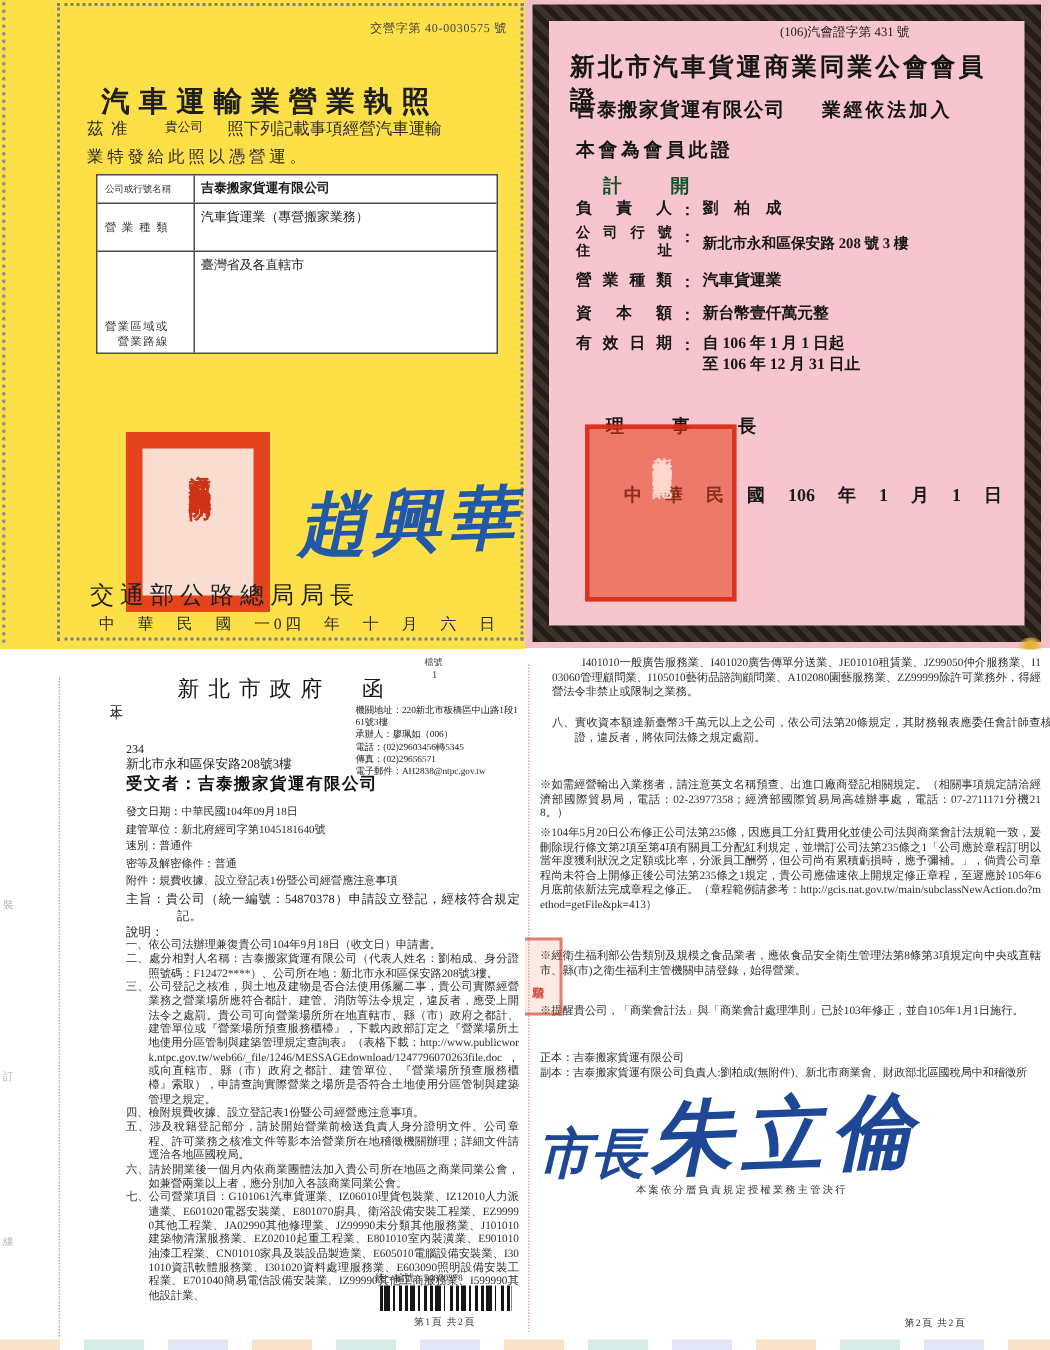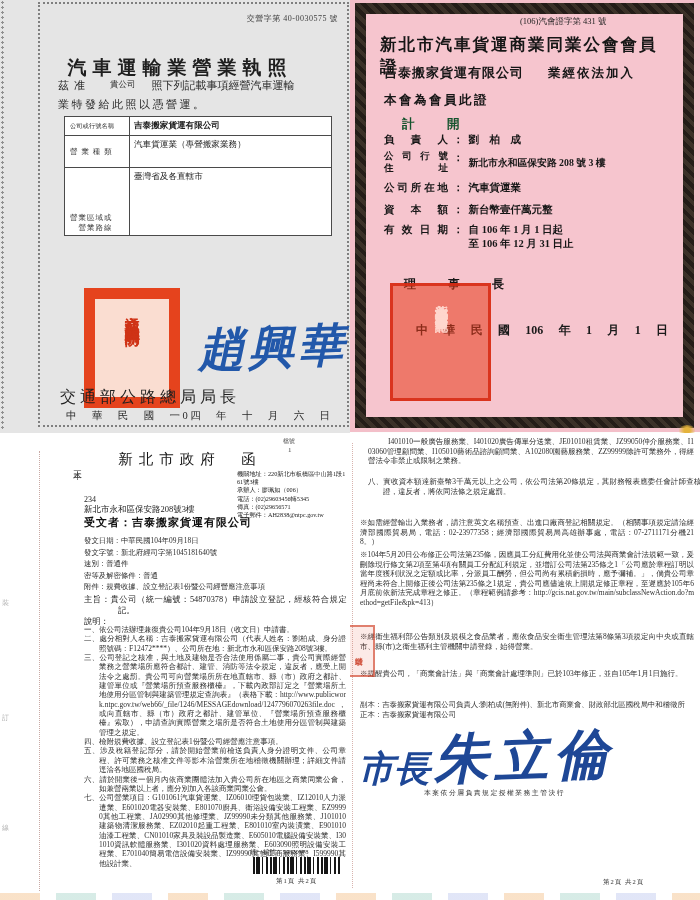--- a/index.html
+++ b/index.html
@@ -3,21 +3,21 @@
 <meta charset="utf-8">
 <style>
   html,body{margin:0;padding:0;background:#e8e8e6;}
   #canvas{position:relative;width:700px;height:900px;background:#fdfdfc;overflow:hidden;
           font-family:"Liberation Serif","DejaVu Serif",serif;color:#2b2b2b;}
   .abs{position:absolute;}
   .pre{white-space:pre-line;}
   p{margin:0;}
 
   
-  #q1{left:0;top:0;width:350px;height:433px;background:#e5e5e5;}
+  #q1{left:0;top:0;width:350px;height:433px;background:#fde047;}
   .edge-dots{left:0;top:0;width:5px;height:430px;
       background-image:radial-gradient(circle,#8f8f8f 1px,transparent 1.3px);background-size:5px 5px;}
   .lic-frame{left:38px;top:2px;width:307px;height:421px;border:2px dotted #7f7f7f;}
   .lic-serial{top:13px;right:12px;font-size:8px;color:#3c3c3c;letter-spacing:.5px;}
   .lic-title{left:55px;top:42px;width:250px;text-align:center;font-size:19px;font-weight:bold;
       letter-spacing:6px;color:#1f1f1f;}
   .lic-grant{left:58px;top:78px;width:262px;font-size:11px;color:#2a2a2a;}
   .lic-grant .g1{letter-spacing:5px;}
   .lic-grant .gc{font-size:8.5px;margin:0 16px 0 20px;vertical-align:2px;}
   .lic-grant2{left:58px;top:97px;font-size:11px;letter-spacing:2.5px;color:#2a2a2a;}
@@ -180,21 +180,21 @@
         <span class="m-colon">：</span>
         <span class="m-value">劉　柏　成</span>
     </div>
     <div class="m-row" style="top:151px;">
       <span class="m-label pre" style="font-size:9.5px;">公司行號
 住　　址</span>
         <span class="m-colon">：</span>
         <span class="m-value" style="font-size:9.8px;align-self:center;">新北市永和區保安路 208 號 3 樓</span>
     </div>
     <div class="m-row" style="top:181px;">
-      <span class="m-label">公司所在地</span>
+      <span class="m-label">營業種類</span>
         <span class="m-colon">：</span>
         <span class="m-value">汽車貨運業</span>
     </div>
     <div class="m-row" style="top:203px;">
       <span class="m-label">資 本 額</span>
         <span class="m-colon">：</span>
         <span class="m-value">新台幣壹仟萬元整</span>
     </div>
     <div class="m-row" style="top:223px;">
       <span class="m-label">有效日期</span>
@@ -229,21 +229,21 @@
       <p>傳真：(02)29656571</p>
       <p>電子郵件：AH2838@ntpc.gov.tw</p>
     </div>
 
     <div class="abs postal">234</div>
     <div class="abs r-addr">新北市永和區保安路208號3樓</div>
     <div class="abs r-name">受文者：吉泰搬家貨運有限公司</div>
 
     <div class="abs meta">
       <p>發文日期：中華民國104年09月18日</p>
-      <p>發文字號：新北府經司字第1045181640號</p>
+      <p>建管單位：新北府經司字第1045181640號</p>
       <p>速別：普通件</p>
       <p>密等及解密條件：普通</p>
       <p>附件：規費收據、設立登記表1份暨公司經營應注意事項</p>
     </div>
 
     <p class="abs subject">主旨：貴公司（統一編號：54870378）申請設立登記，經核符合規定，准予登記。</p>
     <p class="abs expl">說明：</p>
 
     <div class="abs items">
       <p>一、依公司法辦理兼復貴公司104年9月18日（收文日）申請書。</p>
@@ -263,22 +263,22 @@
   <section id="q4" class="abs">
     <div class="abs bind-line2"></div>
     <p class="abs p2 cont">I401010一般廣告服務業、I401020廣告傳單分送業、JE01010租賃業、JZ99050仲介服務業、I103060管理顧問業、I105010藝術品諮詢顧問業、A102080園藝服務業、ZZ99999除許可業務外，得經營法令非禁止或限制之業務。</p>
     <p class="abs p2 item8">八、實收資本額達新臺幣3千萬元以上之公司，依公司法第20條規定，其財務報表應委任會計師查核簽證，違反者，將依同法條之規定處罰。</p>
     <p class="abs p2 note0">※如需經營輸出入業務者，請注意英文名稱預查、出進口廠商登記相關規定。（相關事項規定請洽經濟部國際貿易局，電話：02-23977358；經濟部國際貿易局高雄辦事處，電話：07-2711171分機218。）</p>
     <p class="abs p2 note1">※104年5月20日公布修正公司法第235條，因應員工分紅費用化並使公司法與商業會計法規範一致，爰刪除現行條文第2項至第4項有關員工分配紅利規定，並增訂公司法第235條之1「公司應於章程訂明以當年度獲利狀況之定額或比率，分派員工酬勞，但公司尚有累積虧損時，應予彌補。」，倘貴公司章程尚未符合上開修正後公司法第235條之1規定，貴公司應儘速依上開規定修正章程，至遲應於105年6月底前依新法完成章程之修正。（章程範例請參考：http://gcis.nat.gov.tw/main/subclassNewAction.do?method=getFile&amp;pk=413）</p>
     <p class="abs p2 note2">※經衛生福利部公告類別及規模之食品業者，應依食品安全衛生管理法第8條第3項規定向中央或直轄市、縣(市)之衛生福利主管機關申請登錄，始得營業。</p>
     <p class="abs p2 note3">※提醒貴公司，「商業會計法」與「商業會計處理準則」已於103年修正，並自105年1月1日施行。</p>
 
     <div class="abs copies">
+      <p>正本：吉泰搬家貨運有限公司</p>
       <p>副本：吉泰搬家貨運有限公司負責人:劉柏成(無附件)、新北市商業會、財政部北區國稅局中和稽徵所</p>
-      <p>正本：吉泰搬家貨運有限公司</p>
     </div>
 
     <div class="abs mayor-t">市長</div>
     <div class="abs mayor-n">朱立倫</div>
     <div class="abs auth">本案依分層負責規定授權業務主管決行</div>
     <div class="abs p-stamp">
       <span>騎縫章</span>
     </div>
     <div class="abs page2">第2頁 共2頁</div>
   </section>

